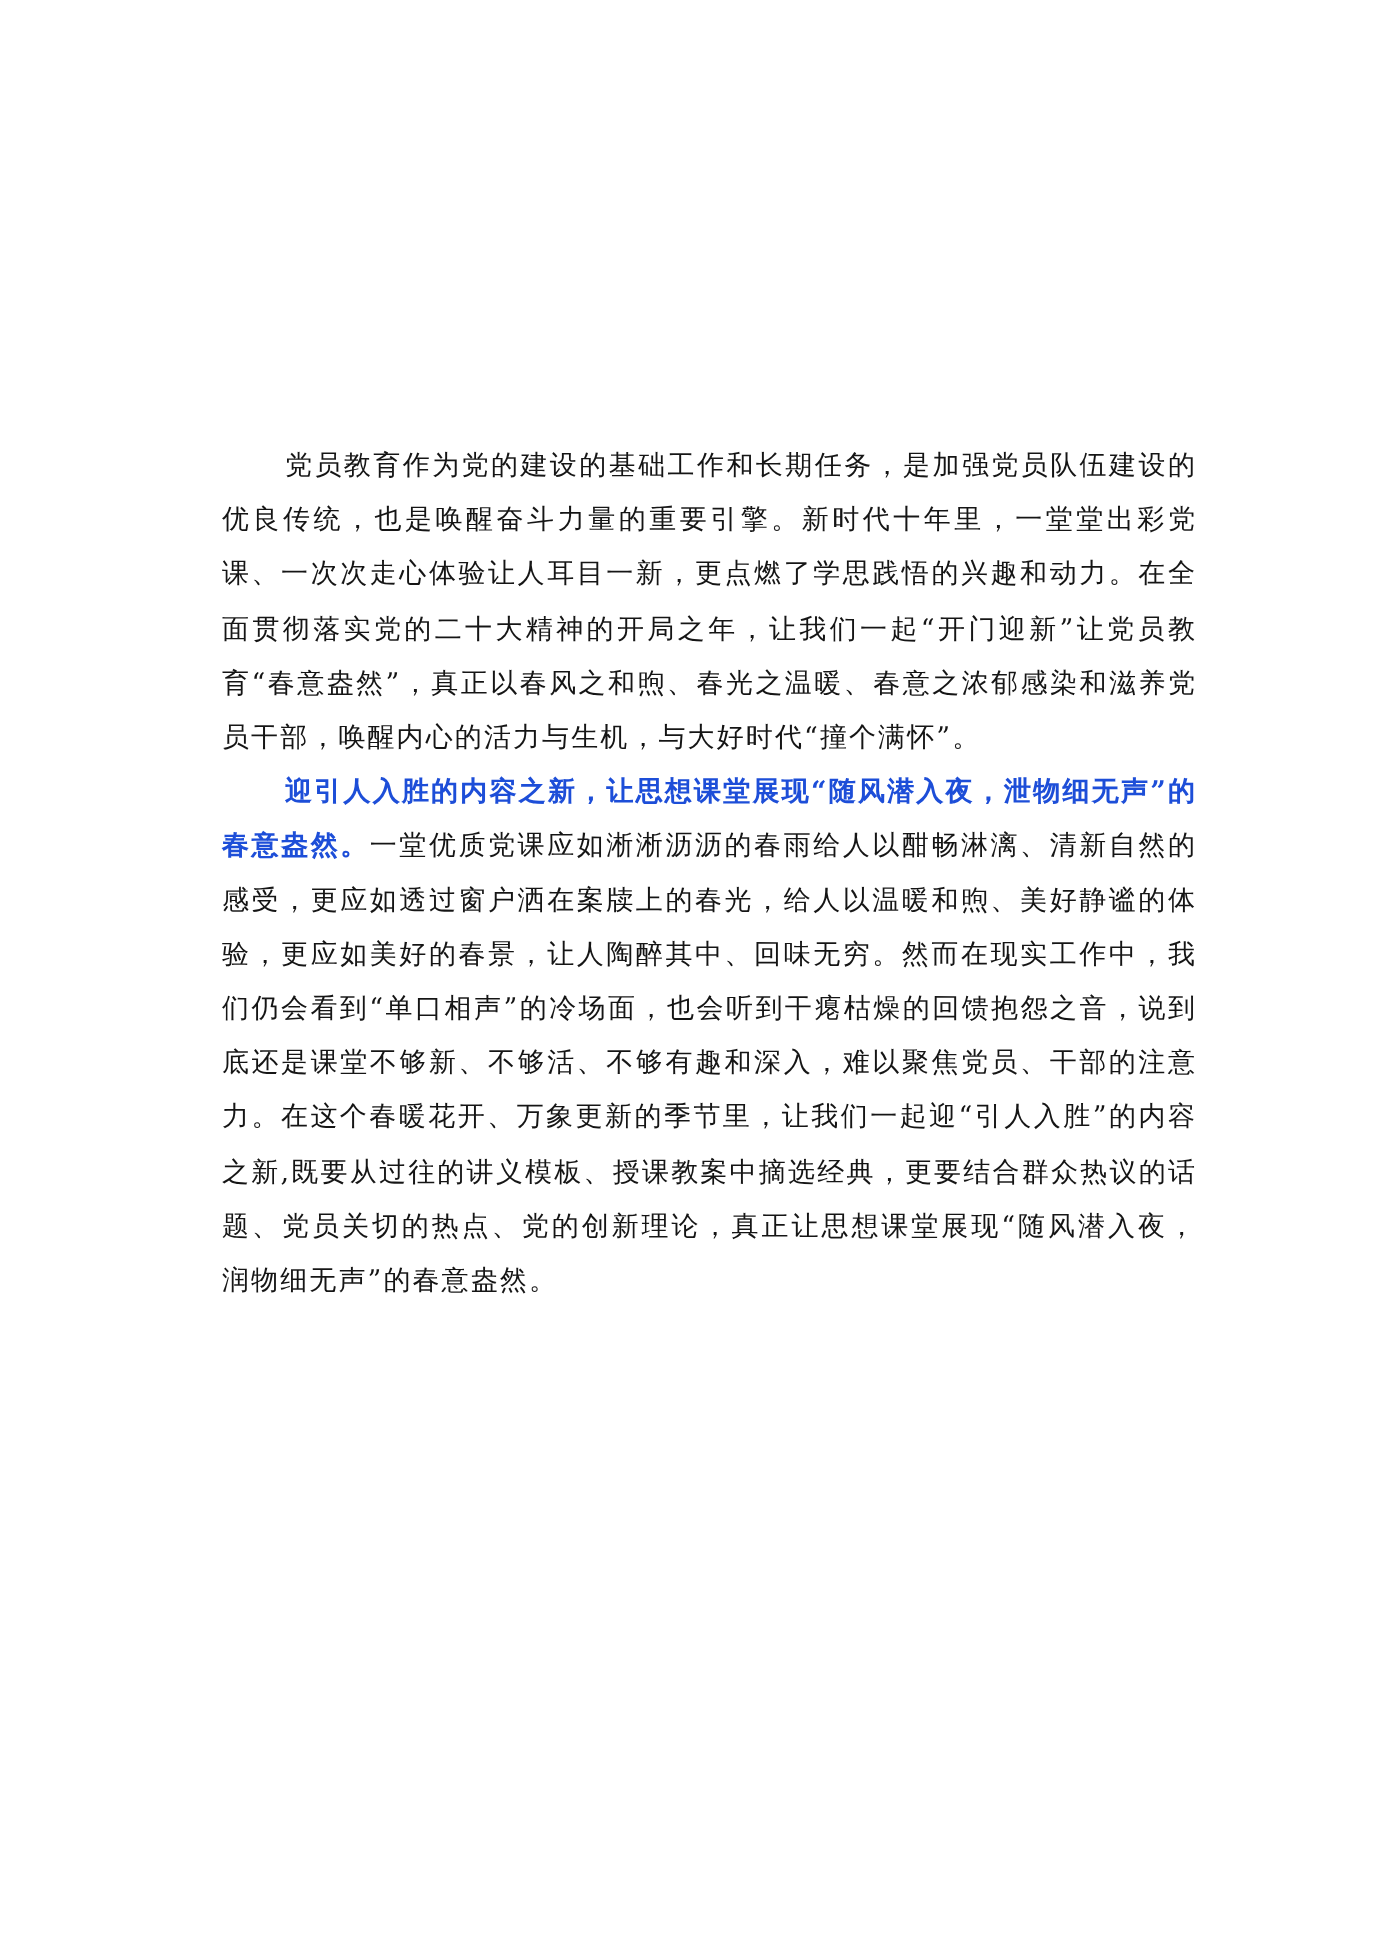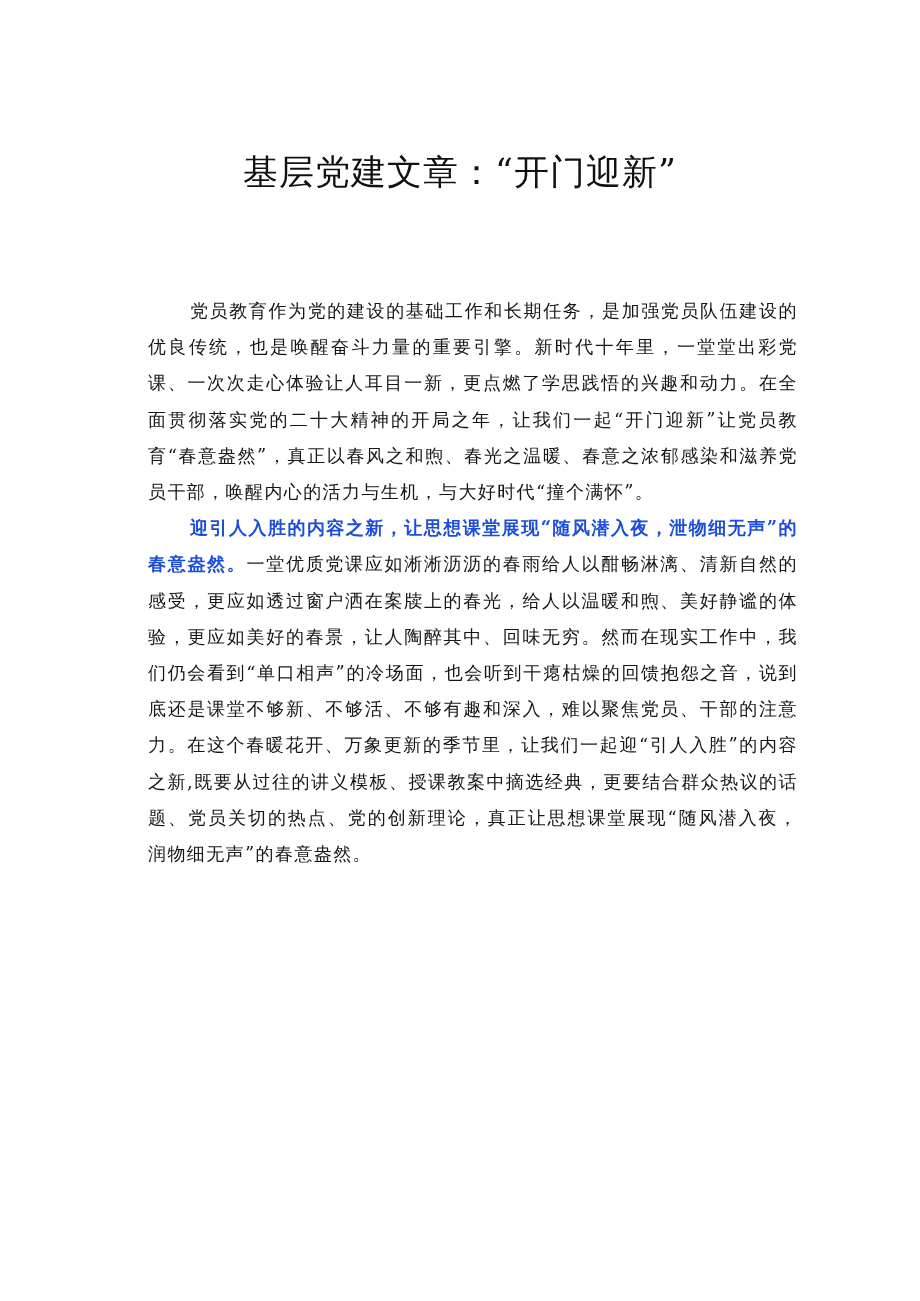--- a/index.html
+++ b/index.html
@@ -61,20 +61,19 @@
     .bold {
       font-weight: bold;
       color: #1d4ed8;
     }
   </style>
 </head>
 <body>
 
 <div class="page">
   <h1 class="title">
-    <span class="title-line">基层党建文章：“开门迎新”</span>
   </h1>
 
   <div class="body">
     <p class="para"><span>党员教育作为党的建设的基础工作和长期任务，是加强党员队伍建设的优良传统，也是唤醒奋斗力量的重要引擎。新时代十年里，一堂堂出彩党课、一次次走心体验让人耳目一新，更点燃了学思践悟的兴趣和动力。在全面贯彻落实党的二十大精神的开局之年，让我们一起“开门迎新”让党员教育“春意盎然”，真正以春风之和煦、春光之温暖、春意之浓郁感染和滋养党员干部，唤醒内心的活力与生机，与大好时代“撞个满怀”。</span></p>
     <p class="para"><span class="bold">迎引人入胜的内容之新，让思想课堂展现“随风潜入夜，泄物细无声”的春意盎然。</span><span>一堂优质党课应如淅淅沥沥的春雨给人以酣畅淋漓、清新自然的感受，更应如透过窗户洒在案牍上的春光，给人以温暖和煦、美好静谧的体验，更应如美好的春景，让人陶醉其中、回味无穷。然而在现实工作中，我们仍会看到“单口相声”的冷场面，也会听到干瘪枯燥的回馈抱怨之音，说到底还是课堂不够新、不够活、不够有趣和深入，难以聚焦党员、干部的注意力。在这个春暖花开、万象更新的季节里，让我们一起迎“引人入胜”的内容之新,既要从过往的讲义模板、授课教案中摘选经典，更要结合群众热议的话题、党员关切的热点、党的创新理论，真正让思想课堂展现“随风潜入夜，润物细无声”的春意盎然。</span></p>
   </div>
 </div>
 
 </body></html>

